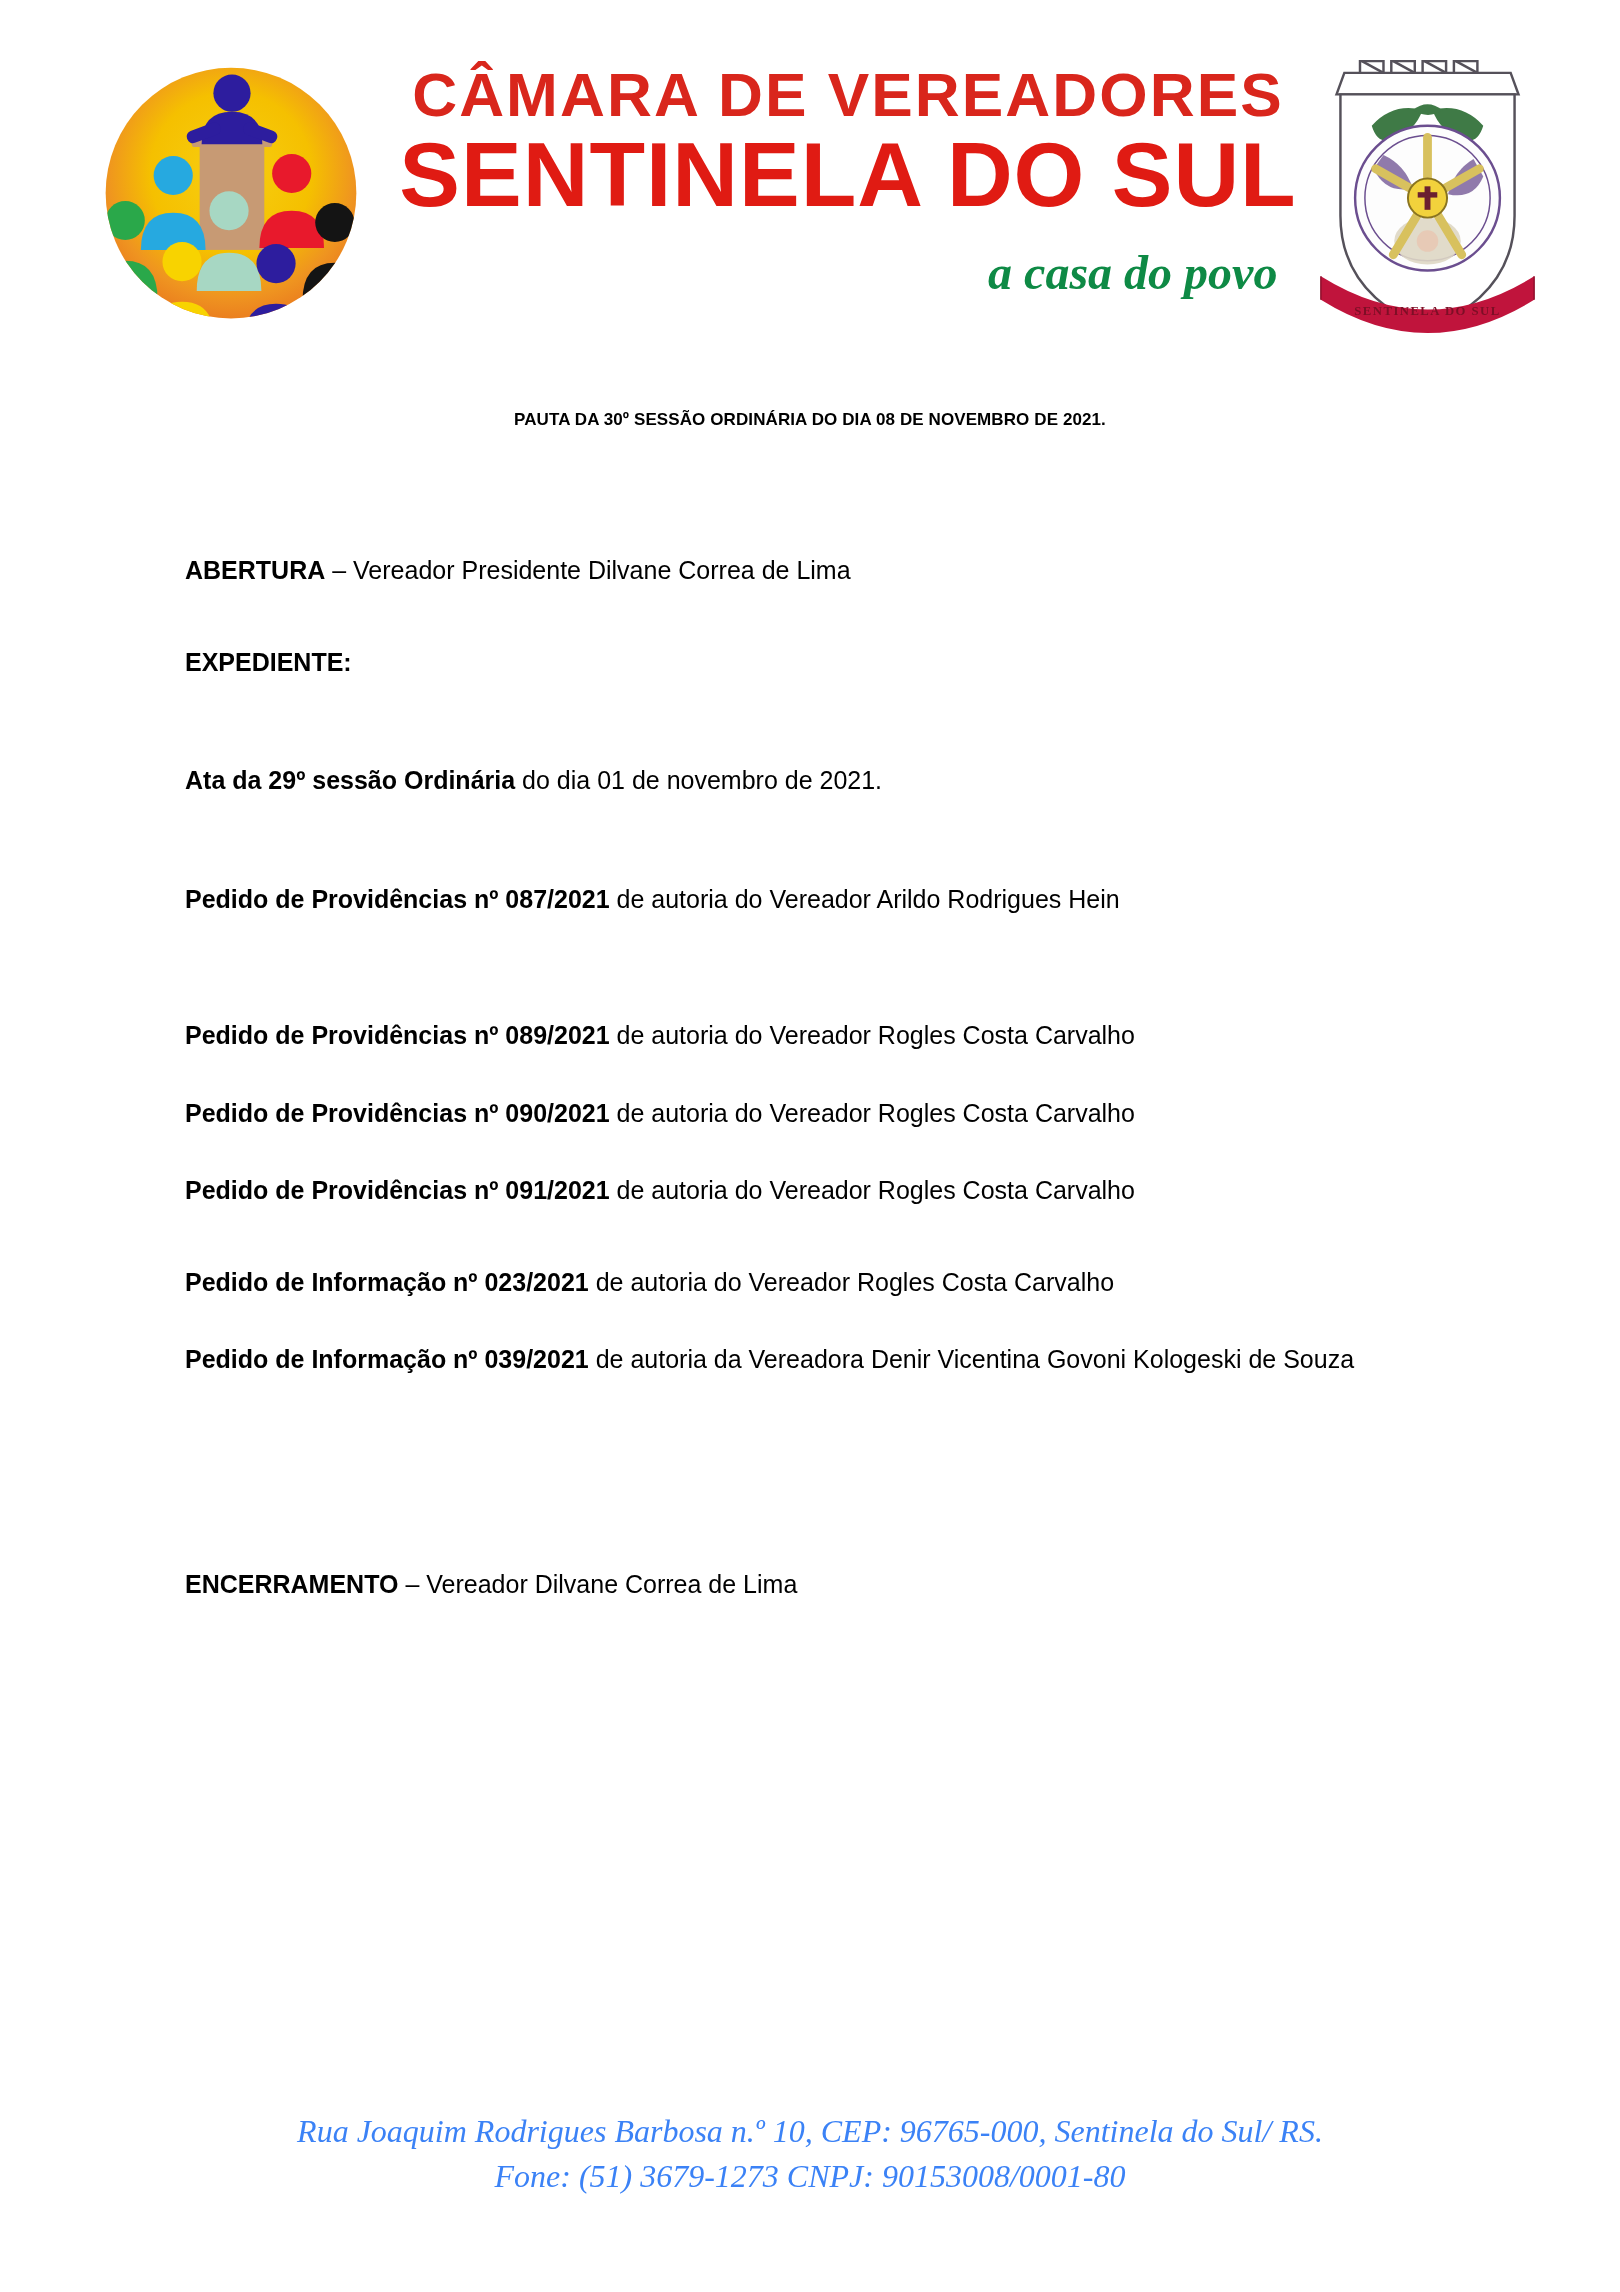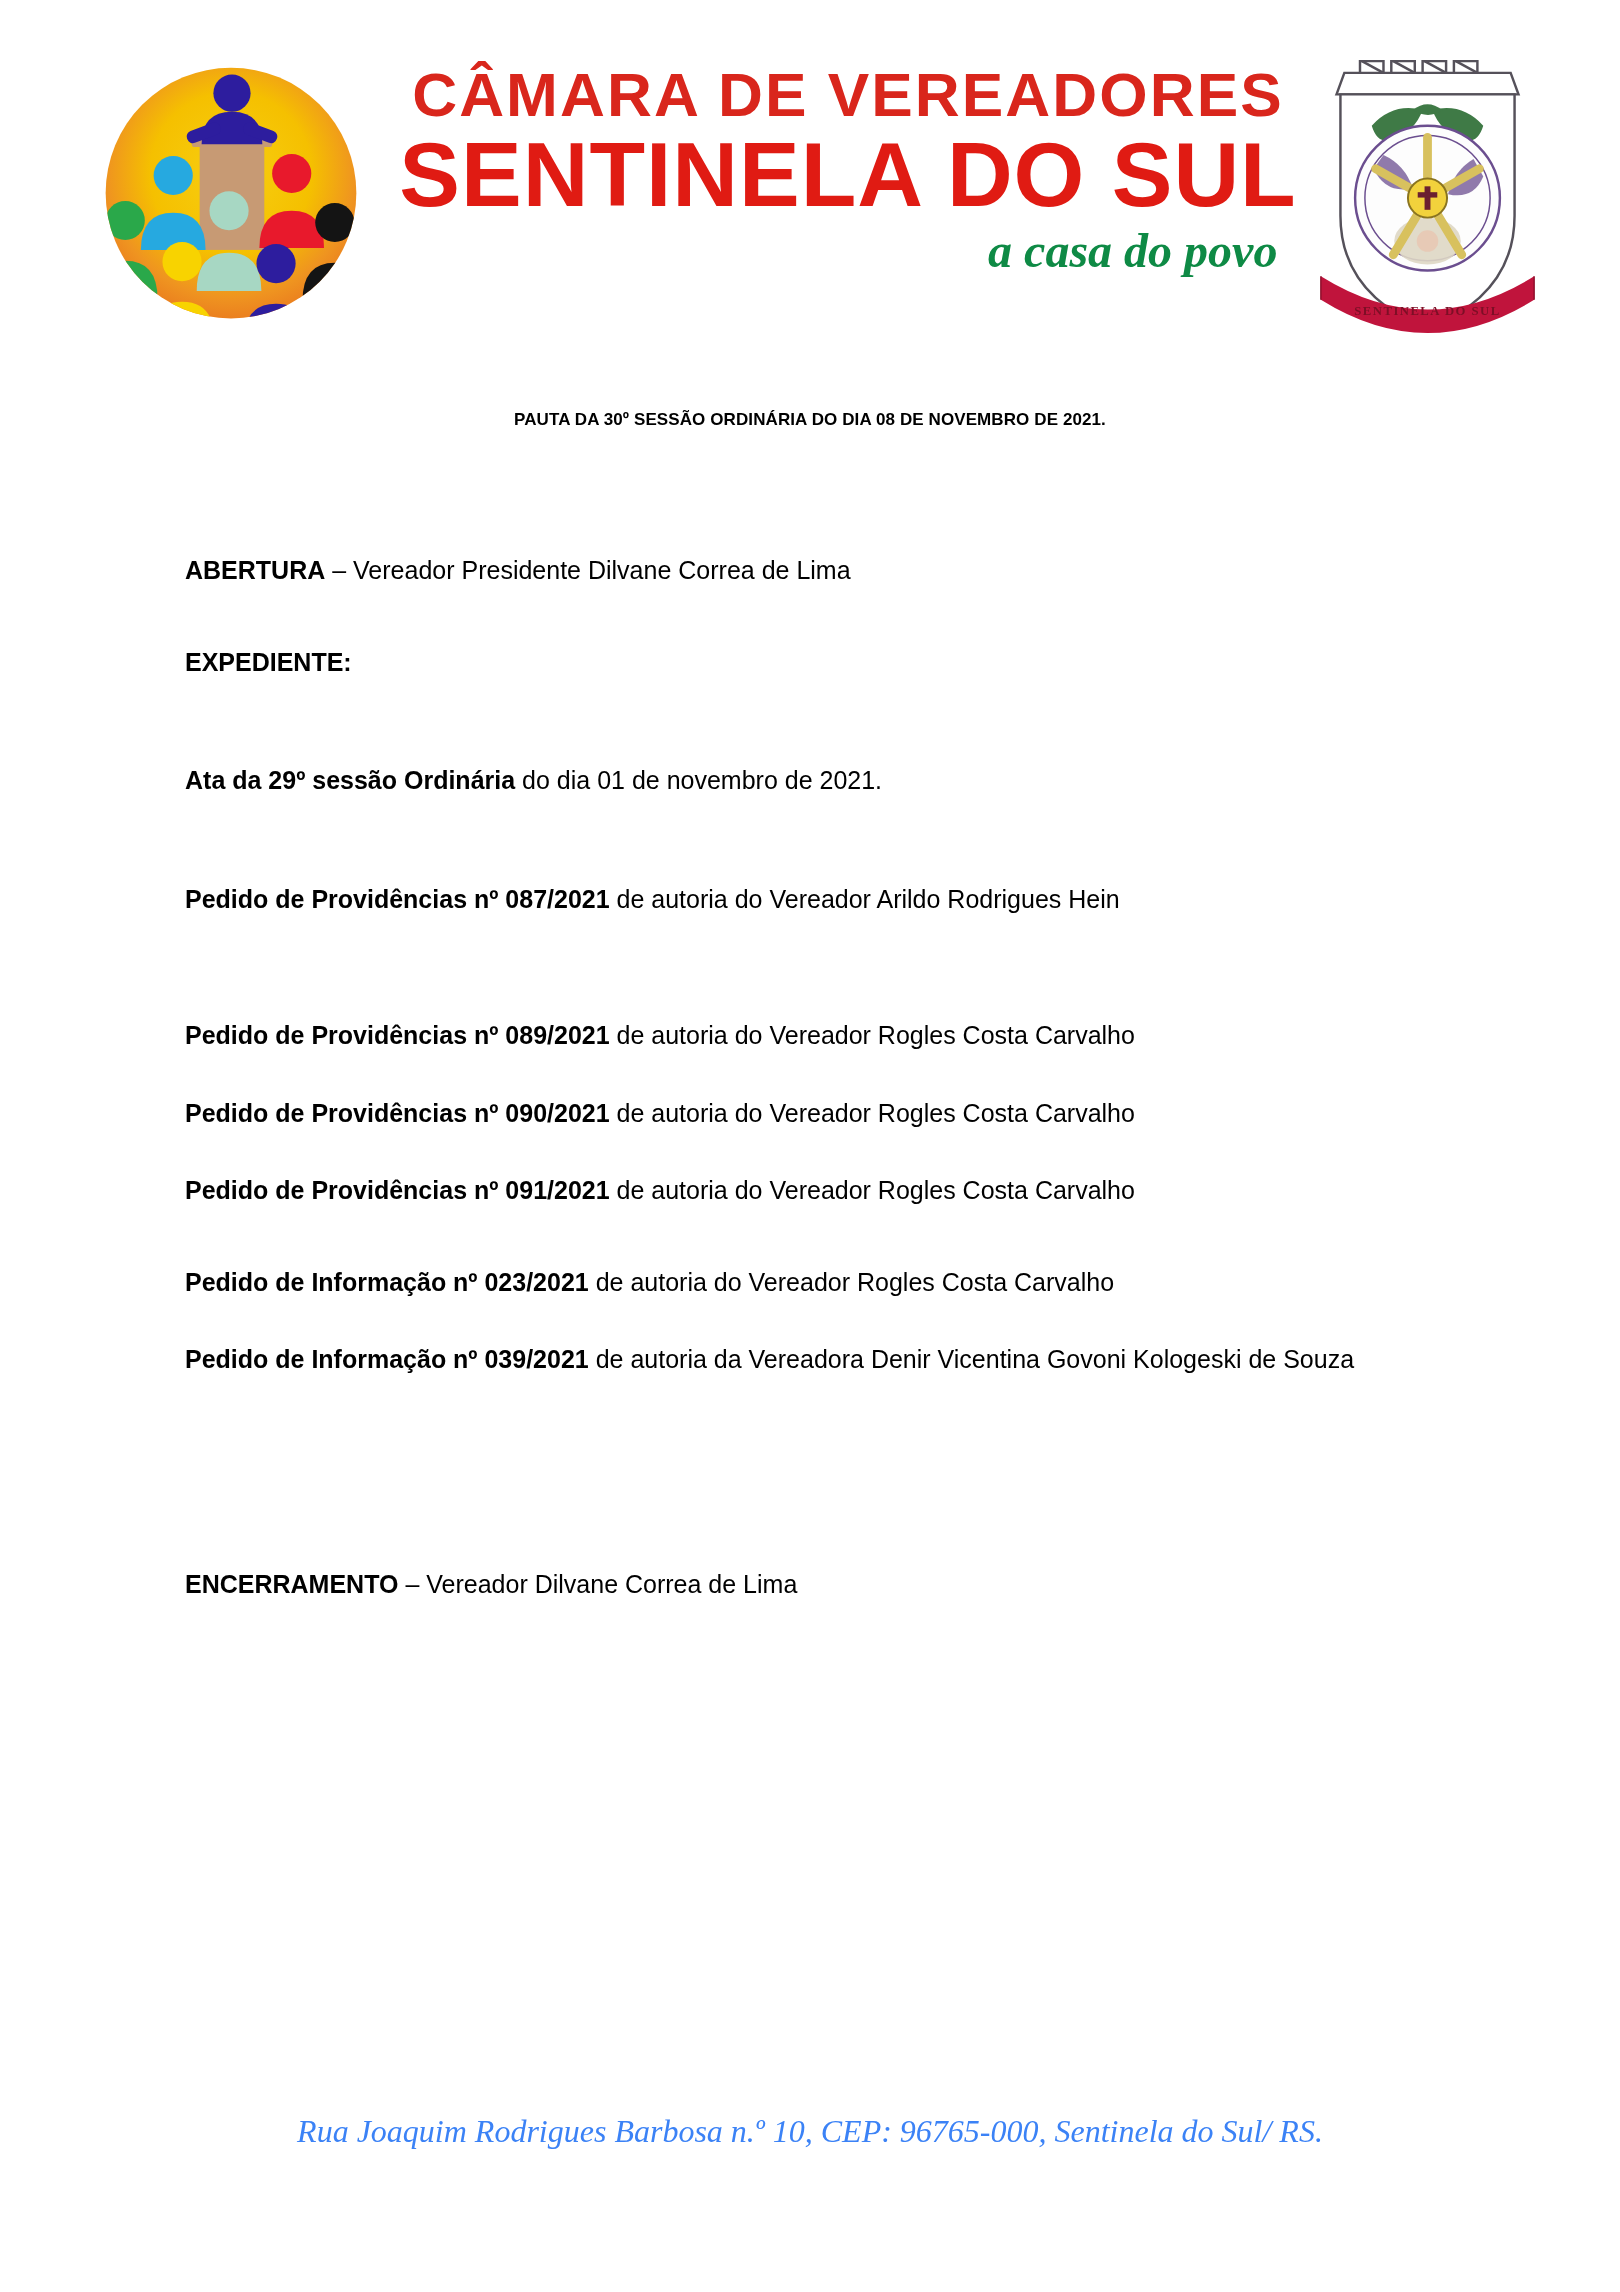--- a/index.html
+++ b/index.html
@@ -69,21 +69,21 @@
     margin-top: 2px;
     white-space: nowrap;
   }
   .wm-line3 {
     font-family: "Liberation Serif", serif;
     font-weight: bold;
     font-style: italic;
     font-size: 48px;
     color: #0e8a45;
     line-height: 1.1;
-    margin-top: 5px;
+    margin-top: 27px;
     text-align: right;
     padding-right: 21.6px;
     white-space: nowrap;
   }
 
   
   .coat-of-arms {
     position: absolute;
     left: 1315px;
     top: 21.6px;
@@ -306,16 +306,17 @@
 
     <div class="gap-xl"></div>
 
     <p class="para">
       <b>ENCERRAMENTO</b><span> – Vereador Dilvane Correa de Lima</span>
     </p>
   </div>
 
   <div class="footer">
     <div>Rua Joaquim Rodrigues Barbosa n.º 10, CEP: 96765-000, Sentinela do Sul/ RS.</div>
+    <div>Fone: (51) 3679-1273 CNPJ: 90153008/0001-80</div>
   </div>
 
 </div>
 
 
 </body></html>

